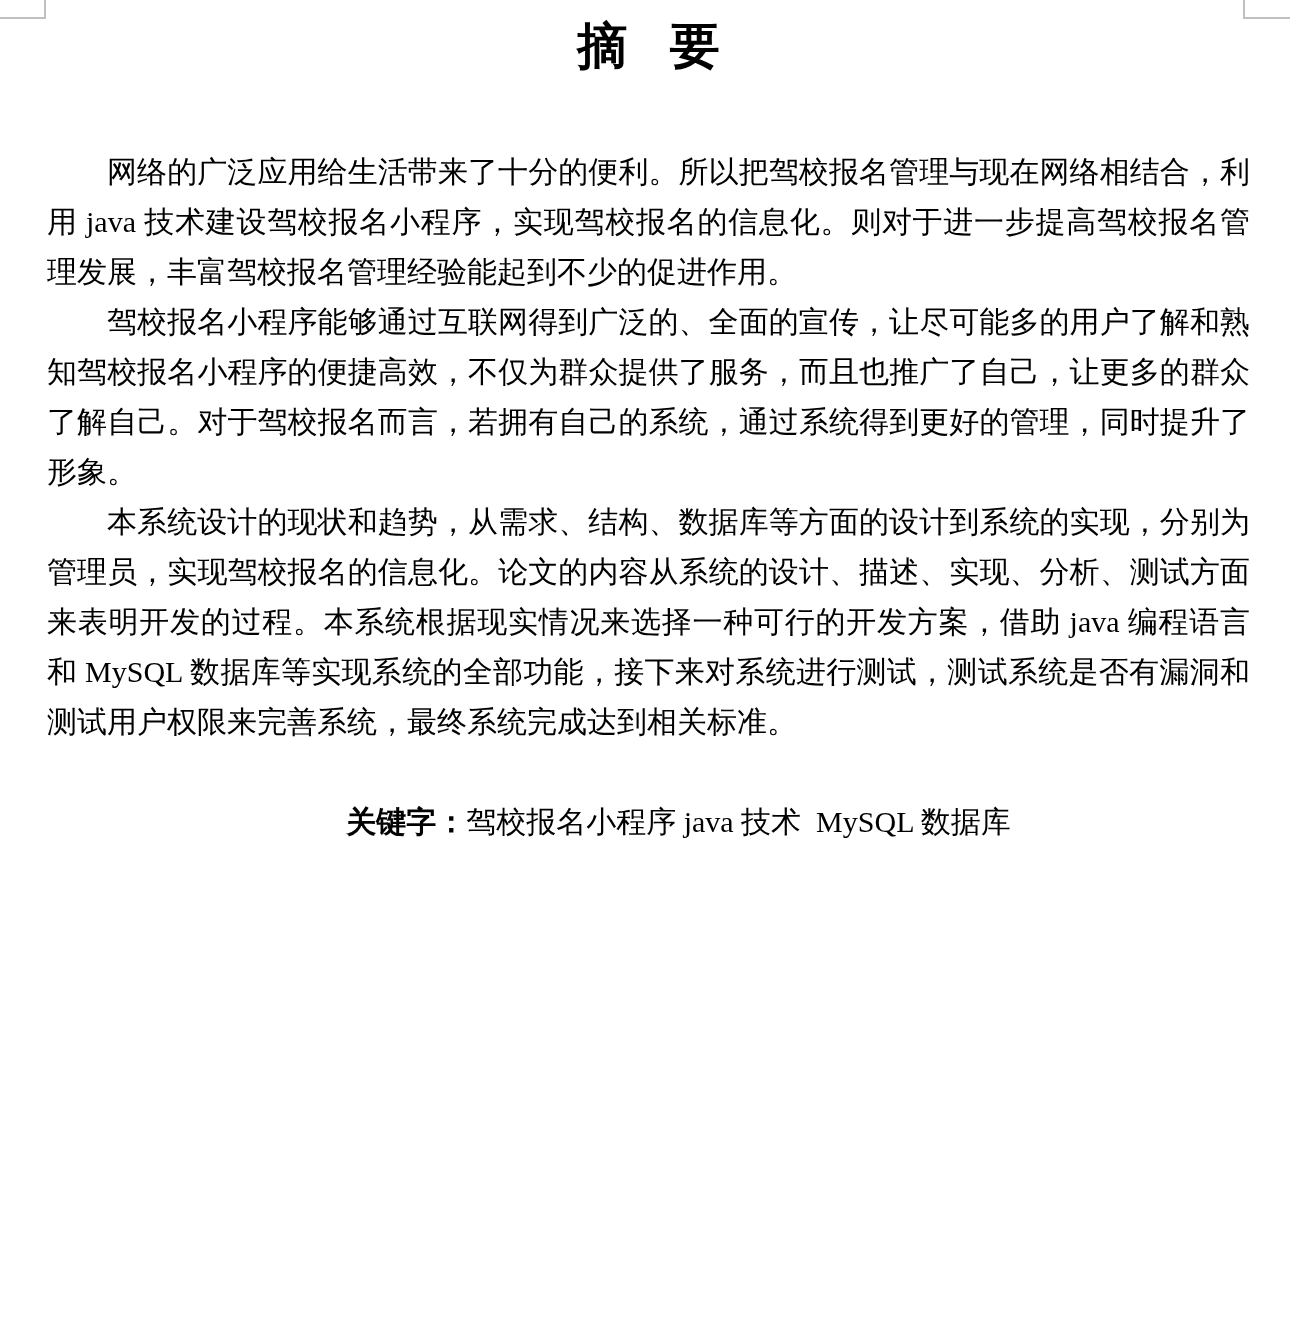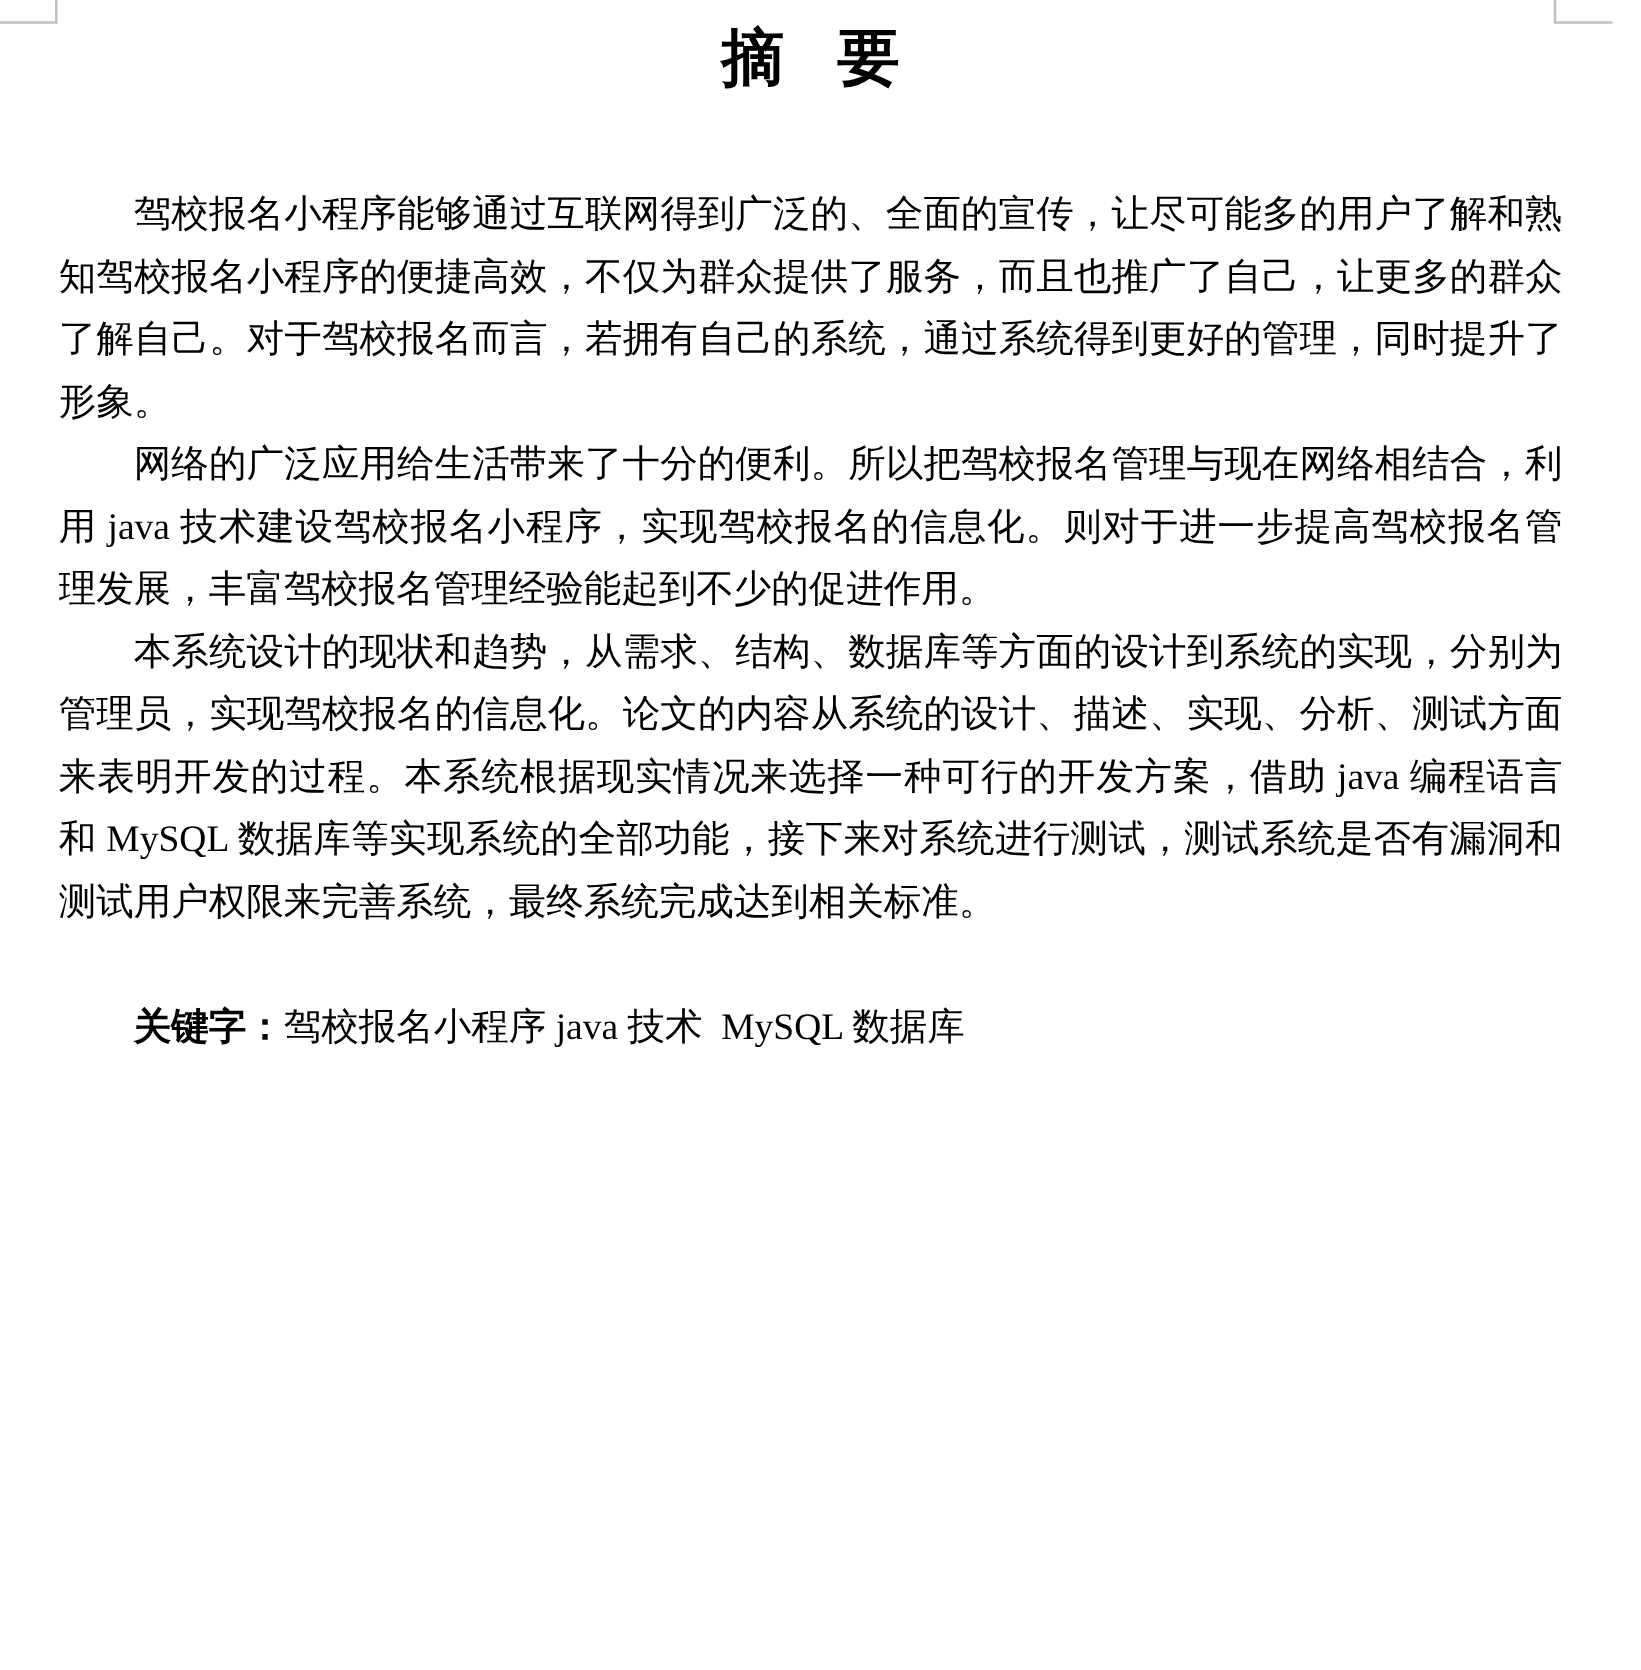--- a/index.html
+++ b/index.html
@@ -49,20 +49,21 @@
     line-height: 50px;
     text-align: justify;
     text-justify: inter-ideograph;
     text-indent: 2em;
   }
   .keywords {
     margin: 50px 0 0 0;
     font-size: 30px;
     line-height: 50px;
     text-indent: 2em;
+    text-align: center;
   }
   .kw-label {
     font-weight: bold;
   }
   .kw-value {
     white-space: pre-wrap;
   }
 </style>
 </head>
 <body>
@@ -71,21 +72,21 @@
 
   <div class="mark tl-v"></div>
   <div class="mark tl-h"></div>
   <div class="mark tr-v"></div>
   <div class="mark tr-h"></div>
 
   <div class="content">
     <h1 class="title">摘 要</h1>
 
     <div class="body-text">
+      <p class="para">网络的广泛应用给生活带来了十分的便利。所以把驾校报名管理与现在网络相结合，利用 java 技术建设驾校报名小程序，实现驾校报名的信息化。则对于进一步提高驾校报名管理发展，丰富驾校报名管理经验能起到不少的促进作用。</p>
       <p class="para">驾校报名小程序能够通过互联网得到广泛的、全面的宣传，让尽可能多的用户了解和熟知驾校报名小程序的便捷高效，不仅为群众提供了服务，而且也推广了自己，让更多的群众了解自己。对于驾校报名而言，若拥有自己的系统，通过系统得到更好的管理，同时提升了形象。</p>
-      <p class="para">网络的广泛应用给生活带来了十分的便利。所以把驾校报名管理与现在网络相结合，利用 java 技术建设驾校报名小程序，实现驾校报名的信息化。则对于进一步提高驾校报名管理发展，丰富驾校报名管理经验能起到不少的促进作用。</p>
       <p class="para">本系统设计的现状和趋势，从需求、结构、数据库等方面的设计到系统的实现，分别为管理员，实现驾校报名的信息化。论文的内容从系统的设计、描述、实现、分析、测试方面来表明开发的过程。本系统根据现实情况来选择一种可行的开发方案，借助 java 编程语言和 MySQL 数据库等实现系统的全部功能，接下来对系统进行测试，测试系统是否有漏洞和测试用户权限来完善系统，最终系统完成达到相关标准。</p>
 
       <p class="keywords"><span class="kw-label">关键字：</span><span class="kw-value">驾校报名小程序 java 技术  MySQL 数据库</span></p>
     </div>
   </div>
 
 </div>
 
 </body></html>

